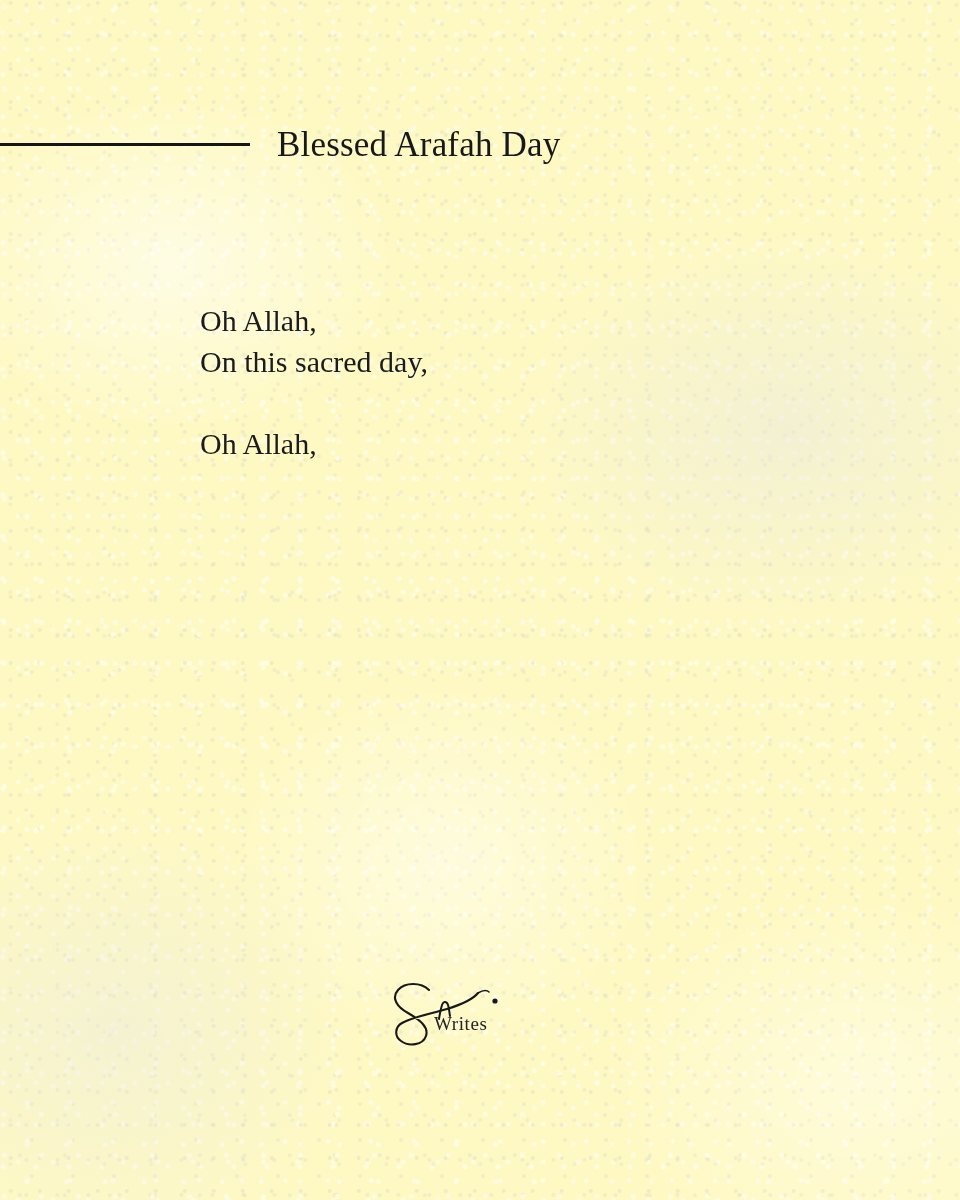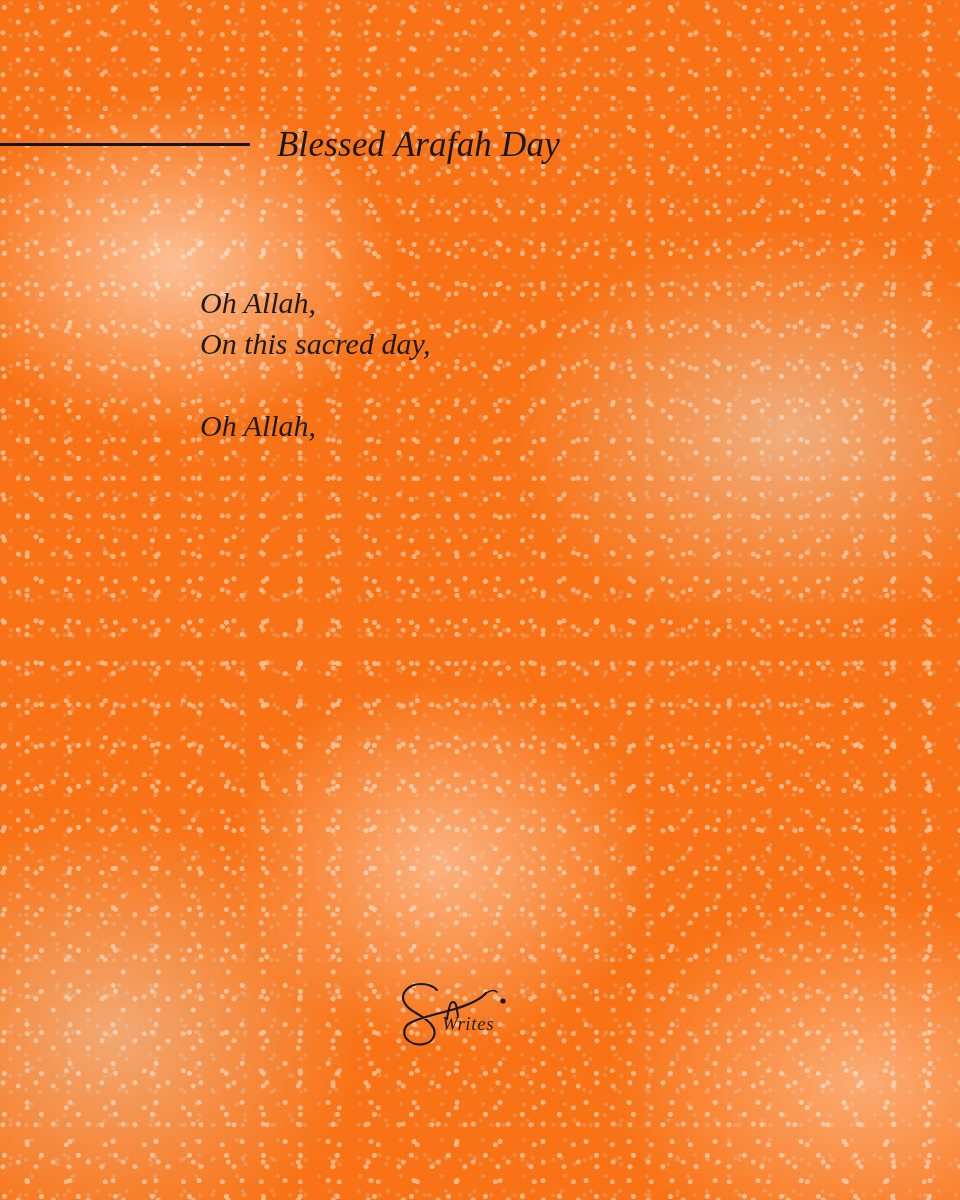--- a/index.html
+++ b/index.html
@@ -14,23 +14,22 @@
     background-color: #f0f0ec;
     font-family: "Liberation Serif", "DejaVu Serif", serif;
     -webkit-font-smoothing: antialiased;
   }
 
   
   .sheet {
     position: relative;
     width: 960px;
     height: 1200px;
-    background-color: #f97316;
+    background-color: #fef9c3;
     overflow: hidden;
-    font-style: italic;
   }
   .paper-texture {
     position: absolute;
     inset: 0;
     pointer-events: none;
     opacity: 0.55;
     background-color: transparent;
     background-image:
       radial-gradient(circle at 12% 18%, rgba(255,255,255,0.9) 0 2px, transparent 3px),
       radial-gradient(circle at 37% 9%,  rgba(205,205,198,0.55) 0 1.5px, transparent 2.5px),
@@ -82,21 +81,21 @@
     letter-spacing: 0.2px;
     color: #17181c;
     white-space: nowrap;
     line-height: 1;
   }
 
   
   .poem {
     position: absolute;
     left: 200px;
-    top: 282px;
+    top: 300px;
     width: 536px;
   }
   .stanza {
     font-size: 30px;
     line-height: 41px;
     color: #1a1b1f;
     text-align: justify;
     text-justify: inter-word;
     margin: 0;
   }
@@ -110,21 +109,21 @@
   }
   .flow {
     display: block;
     text-align: justify;
     text-align-last: left;
   }
 
   
   .signature {
     position: absolute;
-    left: 16px;
+    left: 8px;
     top: 975px;
     width: 888px;
     height: 80px;
     display: flex;
     align-items: center;
     justify-content: center;
     text-align: right;
   }
   .signature-mark {
     position: relative;

